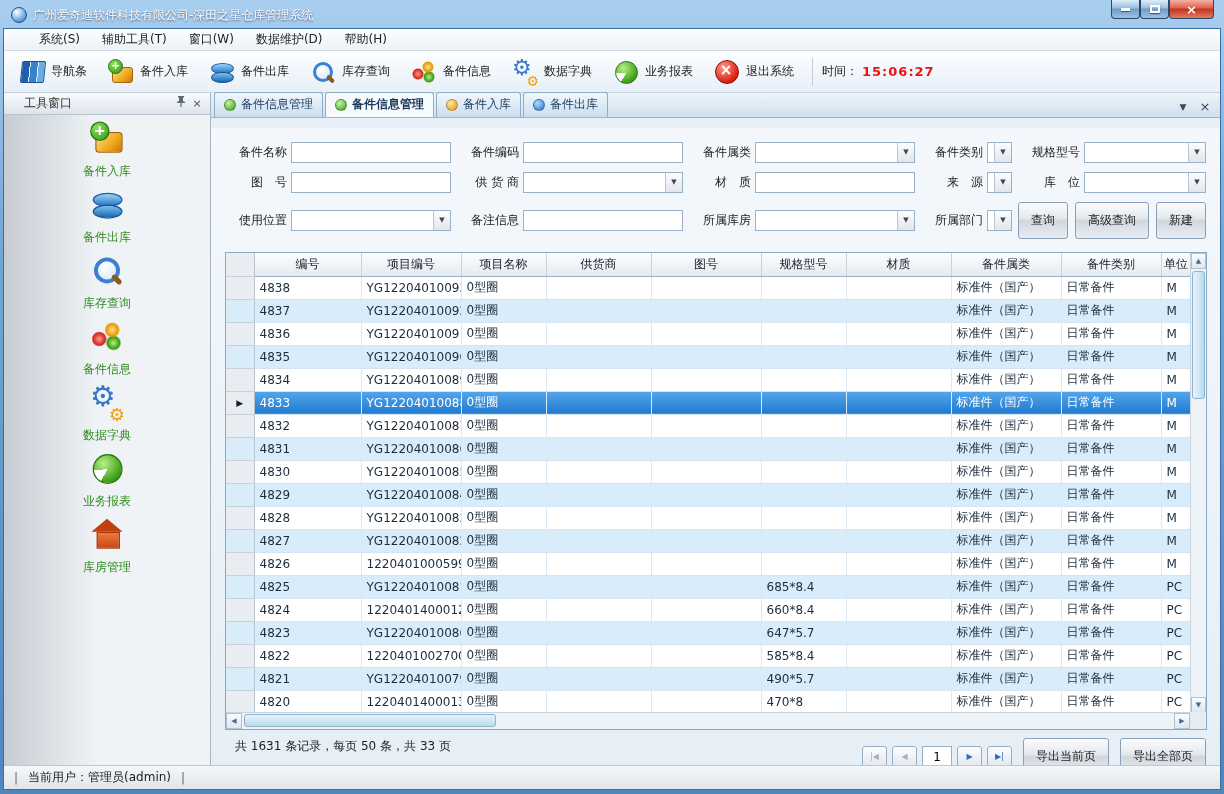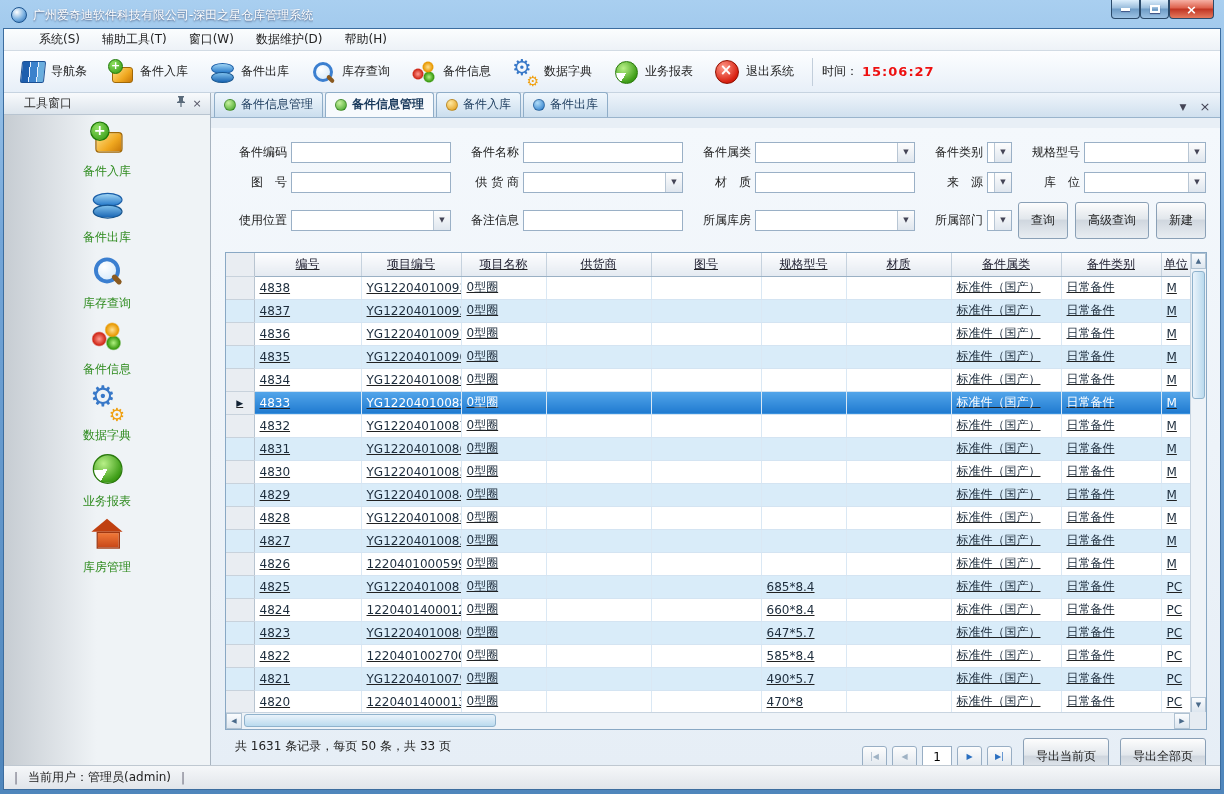--- a/index.html
+++ b/index.html
@@ -113,21 +113,21 @@
   input.f-input { flex:1; min-width:0; height:21px; background:#fff; border:1px solid #9ab0c6; padding:0 4px;
     font:inherit; color:#222; }
   .f-select { flex:1; min-width:0; height:21px; background:#fff; border:1px solid #9ab0c6; position:relative; }
   .dd { position:absolute; right:0; top:0; width:17px; height:19px; background:linear-gradient(180deg,#fdfdfd,#dfe6ee);
     border-left:1px solid #b8c6d4; font-size:7px; color:#445; text-align:center; line-height:19px; }
   .search-buttons { display:flex; align-items:center; justify-content:flex-end; gap:7px; }
   .btn { height:37px; padding:0 12px; font:inherit; color:#222; white-space:nowrap;
     background:linear-gradient(180deg,#fdfdfd,#e2e7ec 45%,#d0d7df 50%,#e8edf2); border:1px solid #8aa0b6; border-radius:3px; }
 
   
-  .grid { position:relative; width:982px; height:478px; border:1px solid #89a8c4; background:#fff; overflow:hidden;text-decoration:underline; }
+  .grid { position:relative; width:982px; height:478px; border:1px solid #89a8c4; background:#fff; overflow:hidden; }
   .grid-table { border-collapse:collapse; table-layout:fixed; width:965px; }
   .grid-table th { height:23px; background:linear-gradient(180deg,#fdfdfe,#e4eaf1); border-right:1px solid #c6d2de;
     border-bottom:1px solid #9ab0c4; font-weight:normal; text-align:center; overflow:hidden; white-space:nowrap; color:#223; }
   .grid-table td { height:23px; padding:0 5px; border-right:1px solid #dae8f4; border-bottom:1px solid #d4e4f2;
     overflow:hidden; white-space:nowrap; color:#1c2c3c; }
   .grid-table tr.alt td { background:#d9ecf9; }
   .grid-table tr.selected td { background:linear-gradient(180deg,#54a6ea,#1f7ad0); color:#fff; }
   .grid-table td.ind-col, .grid-table th.ind-col { background:#e9edf2; border-right:1px solid #b8c4d0;
     border-bottom:1px solid #c8d2dc; text-align:center; font-size:9px; color:#234; padding:0; }
   .grid-table tr.selected td.ind-col { background:#e9edf2; color:#123; }
@@ -298,25 +298,25 @@
           <div class="tabbar-controls">
             <span class="tabbar-btn">▼</span>
             <span class="tabbar-btn x">×</span>
           </div>
         </div>
 
         <div class="doc">
 
           <div class="search">
             <div class="field">
+                <span class="f-label">备件名称</span>
+                <input class="f-input" style="">
+              </div>
+            <div class="field">
                 <span class="f-label">备件编码</span>
-                <input class="f-input" style="">
-              </div>
-            <div class="field">
-                <span class="f-label">备件名称</span>
                 <input class="f-input" style="">
               </div>
             <div class="field">
                 <span class="f-label">备件属类</span>
                 <span class="f-select">
                   <span class="dd">▼</span>
                 </span>
               </div>
             <div class="field">
                 <span class="f-label">备件类别</span>

